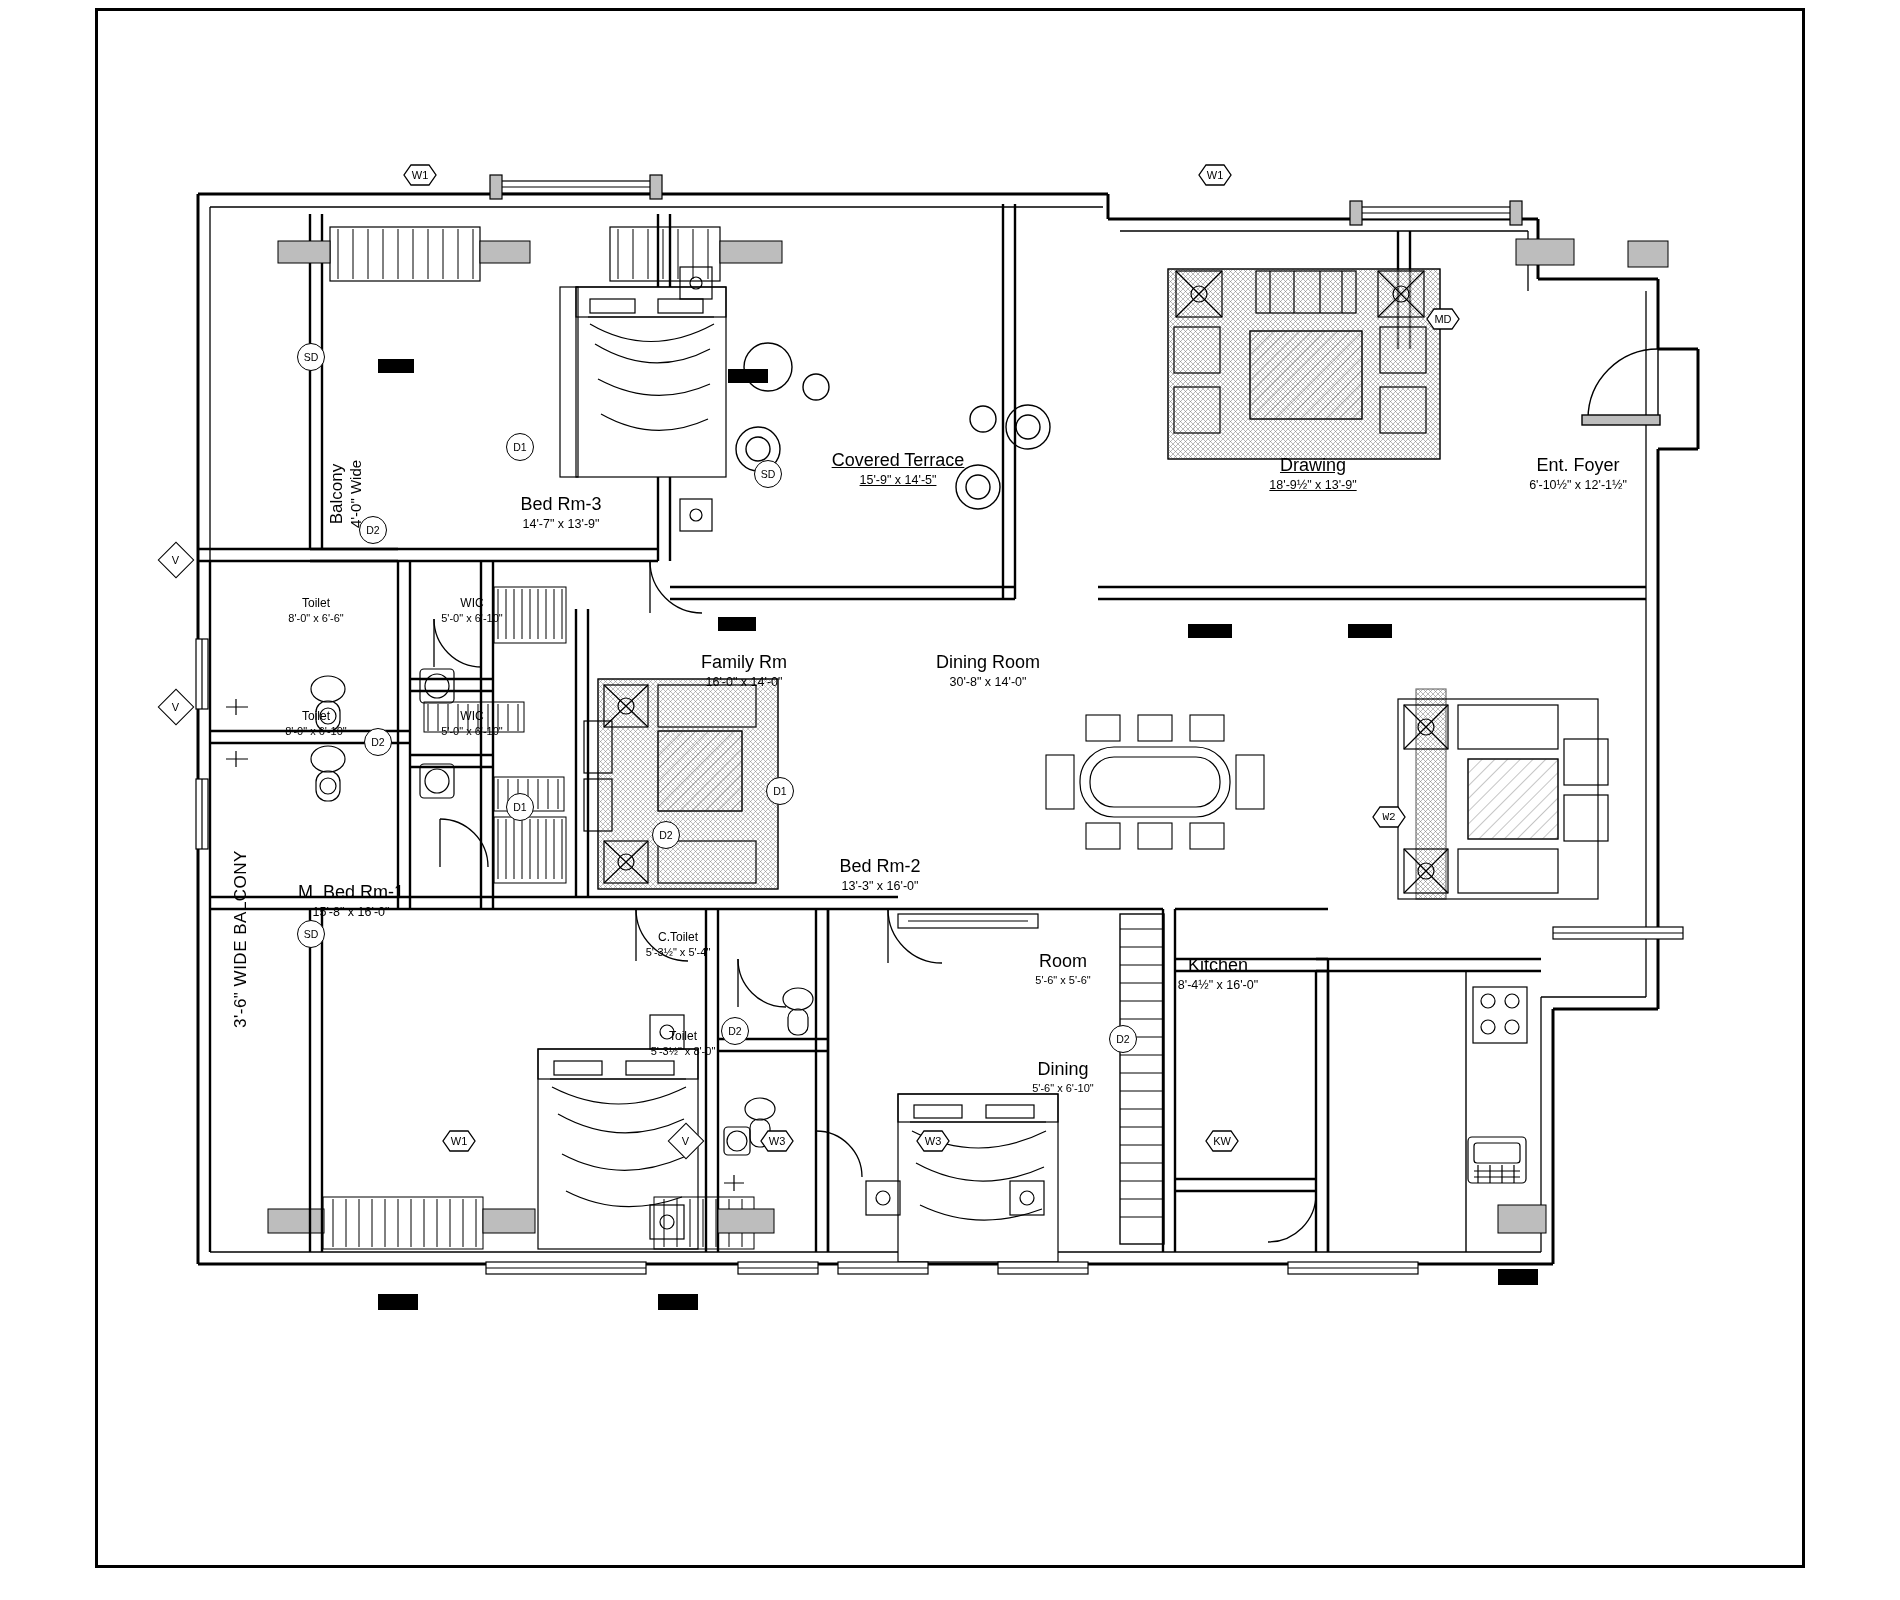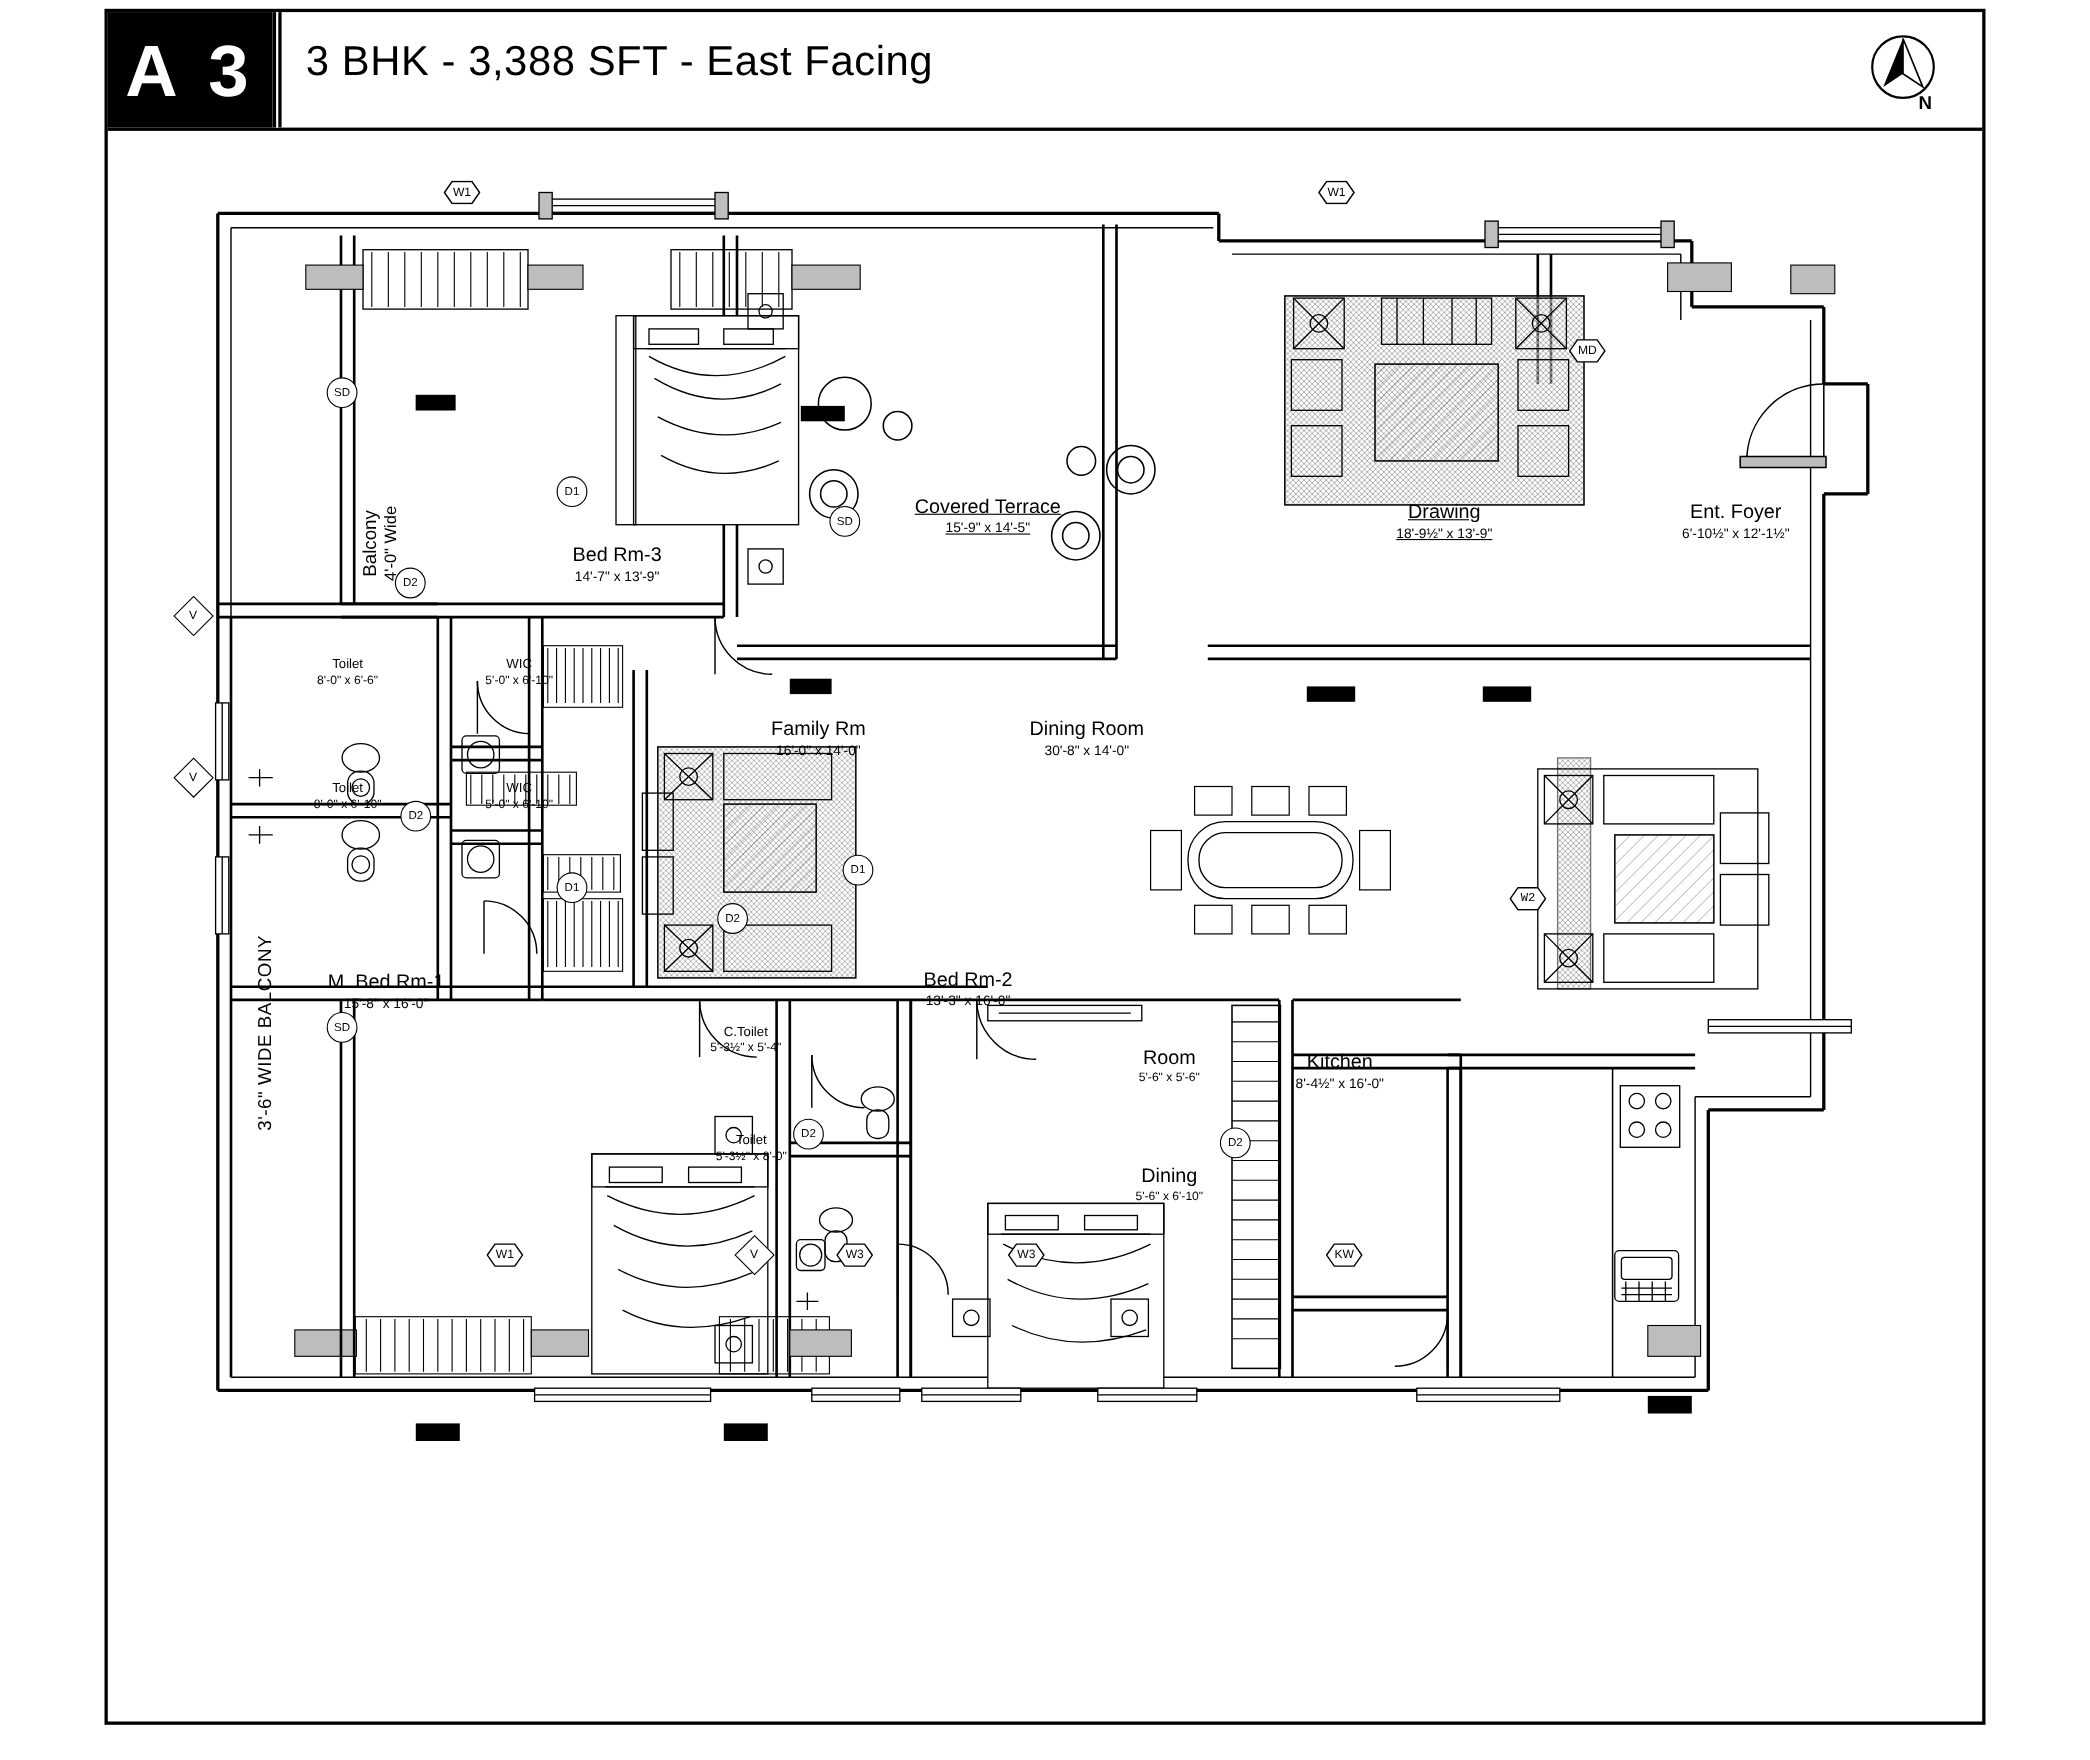--- a/index.html
+++ b/index.html
@@ -151,33 +151,20 @@
     justify-content: center;
     background: #fff;
   }
   .tag .dia span { transform: rotate(-45deg); font-size: 11px; }
 </style>
 </head>
 <body>
 
 <div class="sheet">
 
-  <div class="titlebar">
-    <div class="plan-code">A 3</div>
-    <div class="title-sep"></div>
-    <div class="title-text">3 BHK - 3,388 SFT - East Facing</div>
-    <div class="compass">
-      <svg width="72" height="76" viewBox="0 0 72 76">
-        <circle cx="36" cy="34" r="28" fill="none" stroke="#000" stroke-width="2"></circle>
-        <polygon points="36,8 18,52 36,40" fill="#000"></polygon>
-        <polygon points="36,8 54,52 36,40" fill="#fff" stroke="#000" stroke-width="1.5"></polygon>
-        <text x="50" y="72" font-size="17" font-family="Liberation Sans, sans-serif" font-weight="bold">N</text>
-      </svg>
-    </div>
-  </div>
 
   <div class="canvas">
 
     <svg class="plan" viewBox="0 0 1704 1449">
       <defs>
         <pattern id="hatch" width="7" height="7" patternTransform="rotate(45)" patternUnits="userSpaceOnUse">
           <line x1="0" y1="0" x2="0" y2="7" stroke="#000" stroke-width="0.7"></line>
         </pattern>
         <pattern id="rug" width="9" height="9" patternTransform="rotate(45)" patternUnits="userSpaceOnUse">
           <line x1="0" y1="0" x2="0" y2="9" stroke="#000" stroke-width="0.9"></line>
@@ -675,21 +662,21 @@
     <div class="lbl small" style="left:580px; top:826px;">
       <span class="nm">C.Toilet</span>
       <span class="dim">5'-3½"  x  5'-4"</span>
     </div>
 
     <div class="lbl small" style="left:585px; top:925px;">
       <span class="nm">Toilet</span>
       <span class="dim">5'-3½"  x  8'-0"</span>
     </div>
 
-    <div class="lbl" style="left:782px; top:780px;">
+    <div class="lbl" style="left:782px; top:756px;">
       <span class="nm">Bed Rm-2</span>
       <span class="dim">13'-3"  x  16'-0"</span>
     </div>
 
     <div class="lbl small" style="left:965px; top:850px;">
       <span class="nm" style="font-size:18px;">Room</span>
       <span class="dim">5'-6"  x  5'-6"</span>
     </div>
 
     <div class="lbl small" style="left:965px; top:958px;">

